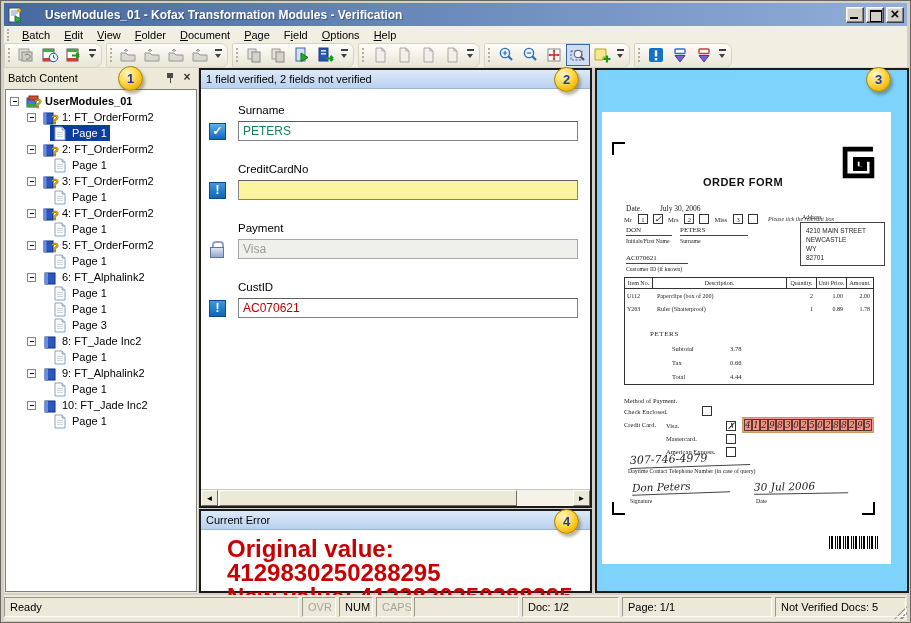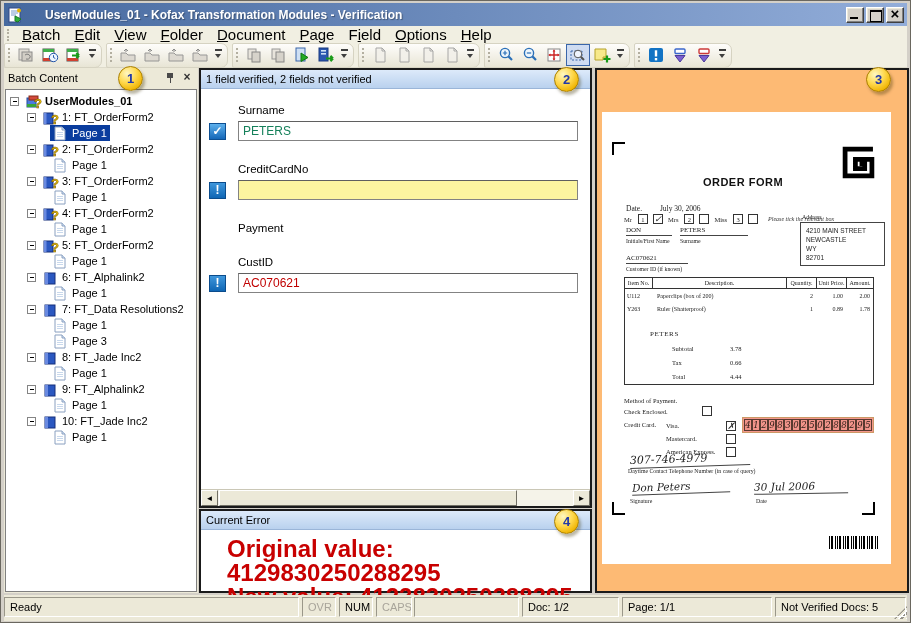--- a/index.html
+++ b/index.html
@@ -9,21 +9,21 @@
   
   .titlebar{position:absolute;left:3px;top:2px;right:3px;height:23px;background:linear-gradient(to right,#46699f,#92add9);display:flex;align-items:center;padding:0 3px;color:#fff}
   .app-icon{width:16px;height:16px;flex:none}
   .title-text{font-size:12px;font-weight:bold;margin-left:22px;flex:1;white-space:nowrap;text-shadow:1px 1px 1px rgba(0,0,0,.35)}
   .winbtn{width:18px;height:16px;background:#D4D0C8;border:1px solid;border-color:#fff #404040 #404040 #fff;box-shadow:inset -1px -1px 0 #808080,inset 1px 1px 0 #ece9d8;margin-left:2px;position:relative;cursor:default}
   .btn-min::after{content:"";position:absolute;left:3px;bottom:3px;width:8px;height:2px;background:#000}
   .btn-max::after{content:"";position:absolute;left:3px;top:2px;width:10px;height:9px;border:1px solid #000;border-top-width:2px}
   .btn-close::after{content:"×";position:absolute;left:0;right:0;top:-3px;text-align:center;font-size:15px;font-weight:bold;color:#000}
 
   
-  .menubar{position:absolute;left:3px;top:25px;right:3px;height:17px;background:#F1EFE2;display:flex;align-items:center;font-size:15px;color:#000}
+  .menubar{position:absolute;left:3px;top:25px;right:3px;height:17px;background:#F1EFE2;display:flex;align-items:center;font-size:11px;color:#000}
   .mgrip{width:3px;height:12px;border-left:2px dotted #b3afa0;margin:0 5px 0 3px}
   .menu-item{padding:1px 7px;white-space:nowrap}
 
   
   .toolbarwrap{position:absolute;left:3px;top:42px;right:3px;height:25px;background:#F1EFE2;display:flex;align-items:center;border-bottom:1px solid #dedbcb}
   .tgroup{display:flex;align-items:center;height:25px;padding:0 2px;background:linear-gradient(#fefdfb,#e8e5d5);border:1px solid #d6d3c2;border-radius:2px 7px 7px 2px;margin-right:4px}
   .tgrip{width:3px;height:14px;border-left:2px dotted #b3afa0;margin:0 3px 0 1px}
   .tbtn{width:24px;height:22px;display:flex;align-items:center;justify-content:center;border:1px solid transparent}
   .tbtn.tdis{opacity:.85}
   .tbtn.tact{border:1px solid #3a66aa;background:#cmdcf2;background:#cfdcf2}
@@ -82,21 +82,21 @@
   .sbtn{width:17px;height:16px;background:#ece9d8;border:1px solid;border-color:#fff #716f64 #716f64 #fff;font-size:8px;display:flex;align-items:center;justify-content:center;color:#000;flex:none}
   .strack{flex:1;height:16px;position:relative;background:#f5f3e9}
   .sthumb{position:absolute;left:1px;top:0;width:84%;height:16px;background:#ece9d8;border:1px solid;border-color:#fff #716f64 #716f64 #fff}
 
   
   #error-panel{position:absolute;left:198px;top:508px;width:393px;height:84px;border:2px solid #1a1a1a;background:#fff}
   #error-body{padding:7px 0 0 26px}
   .eline{font-size:24px;font-weight:bold;color:#c80000;line-height:24px;font-family:"Liberation Sans",sans-serif}
 
   
-  #viewer-panel{position:absolute;left:594px;top:67px;width:314px;height:525px;border:2px solid #1a1a1a;background:#fdba74}
+  #viewer-panel{position:absolute;left:594px;top:67px;width:314px;height:525px;border:2px solid #1a1a1a;background:#7dd3fc}
   #page{position:absolute;left:5px;top:42px;width:289px;height:452px;background:#fff;font-family:"Liberation Serif",serif;color:#1d1d1d}
   .crop{position:absolute;width:13px;height:13px}
   #crop-tl{left:10px;top:30px;border-left:2px solid #000;border-top:2px solid #000}
   #crop-bl{left:10px;top:390px;border-left:2px solid #000;border-bottom:2px solid #000}
   #crop-br{right:16px;top:390px;border-right:2px solid #000;border-bottom:2px solid #000}
   #logo{position:absolute;right:16px;top:34px;width:33px;height:33px}
   .of-title{position:absolute;left:60px;top:64px;width:162px;text-align:center;font-family:"Liberation Sans",sans-serif;font-weight:bold;font-size:11px;letter-spacing:.5px;color:#111}
   .of-date{position:absolute;left:24px;top:92px;font-size:7.5px}
   .of-date .dv{margin-left:16px}
   #salutation{position:absolute;left:22px;top:102px;display:flex;align-items:center;gap:5px;font-size:6.5px}
@@ -526,32 +526,20 @@
             <span class="tico">
               <svg width="14" height="15">
                 <path d="M2 1h7l3 3v10H2z" fill="#fff" stroke="#8aa0c0"></path>
                 <path d="M9 1v3h3" fill="#cfe0f4" stroke="#8aa0c0"></path>
                 <path d="M4 6.5h6M4 8.5h6M4 10.5h6" stroke="#c8d8ec"></path>
               </svg>
             </span>
             <span>Page 1</span>
           </span>
         </div>
-        <div class="trow lvl1">
-          <span class="texp"></span>
-          <span class="thl">
-            <span class="tico">
-              <svg width="16" height="15">
-                <rect x="2" y="3" width="10" height="11" fill="#2a57c0" stroke="#142f7a"></rect>
-                <rect x="2" y="3" width="3" height="11" fill="#6a8ae0"></rect>
-              </svg>
-            </span>
-            <span>7: FT_Data Resolutions2</span>
-          </span>
-        </div>
         <div class="trow lvl2">
           <span class="thl">
             <span class="tico">
               <svg width="14" height="15">
                 <path d="M2 1h7l3 3v10H2z" fill="#fff" stroke="#8aa0c0"></path>
                 <path d="M9 1v3h3" fill="#cfe0f4" stroke="#8aa0c0"></path>
                 <path d="M4 6.5h6M4 8.5h6M4 10.5h6" stroke="#c8d8ec"></path>
               </svg>
             </span>
             <span>Page 1</span>
@@ -658,20 +646,24 @@
         </div>
         <div class="fgroup">
           <div class="flabel">CreditCardNo</div>
           <div class="frow">
             <span class="ficon invalid-field-icon">!</span>
             <input class="finput st-focused-error" readonly="" style="">
           </div>
         </div>
         <div class="fgroup">
           <div class="flabel">Payment</div>
+          <div class="frow">
+            <span class="ficon locked-field-icon"></span>
+            <input class="finput st-locked" readonly="" value="Visa" style="">
+          </div>
         </div>
         <div class="fgroup">
           <div class="flabel">CustID</div>
           <div class="frow">
             <span class="ficon invalid-field-icon">!</span>
             <input class="finput st-invalid" readonly="" value="AC070621" style="">
           </div>
         </div>
       </div>
     <div id="hscroll">

